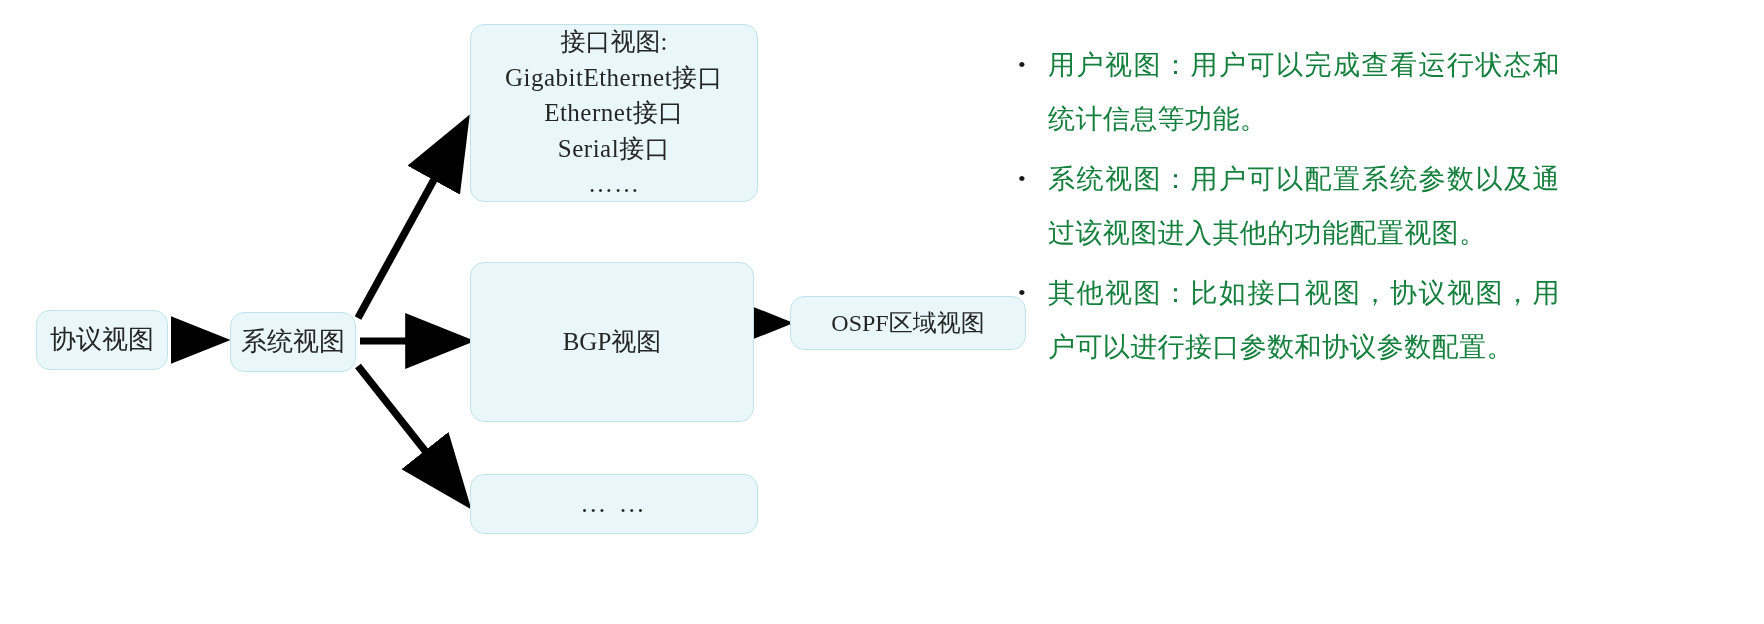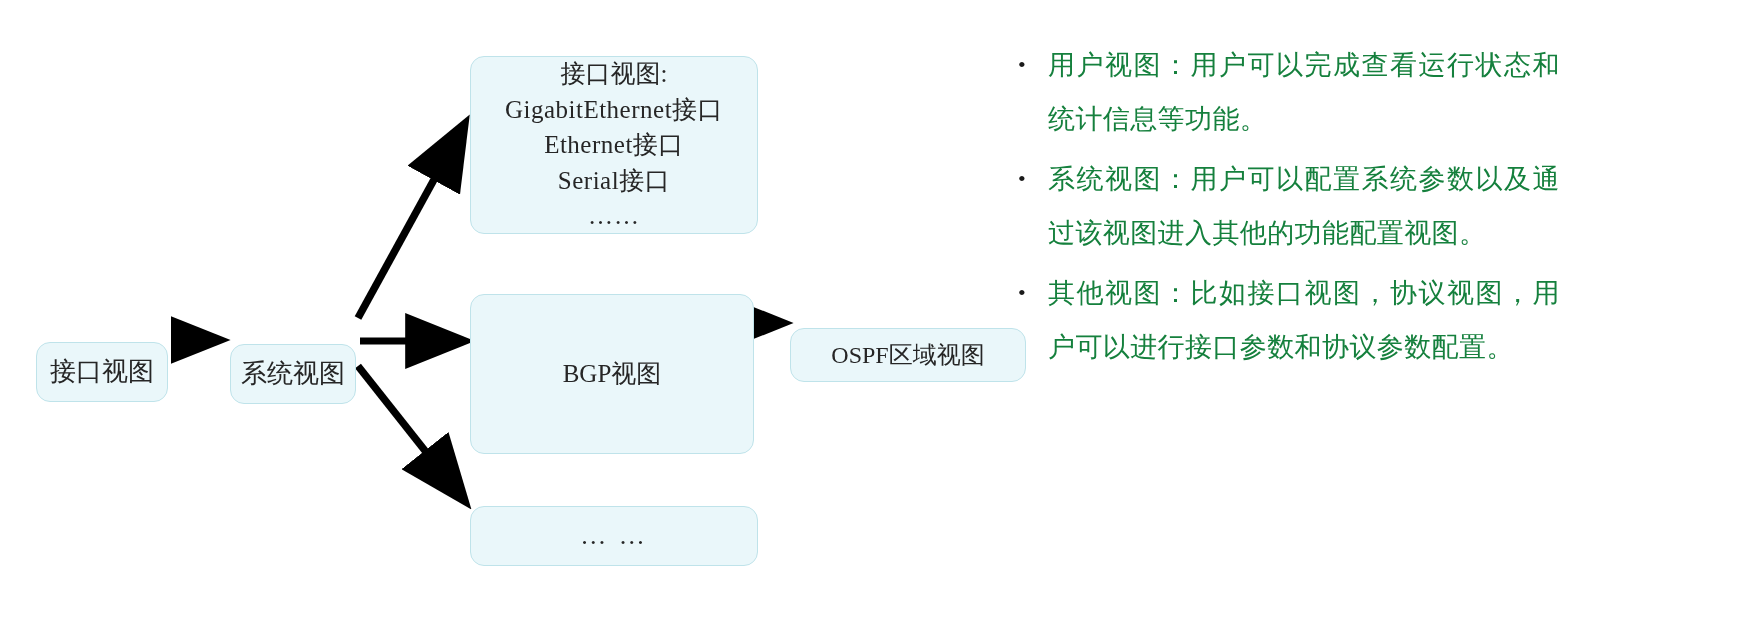--- a/index.html
+++ b/index.html
@@ -27,21 +27,20 @@
     box-sizing: border-box;
     background: #eaf7fa;
     border: 1.5px solid #bfe3ea;
     border-radius: 14px;
     display: flex;
     align-items: center;
     justify-content: center;
     text-align: center;
     color: #262626;
     line-height: 1.42;
-    margin-top: 32px;
   }
   .node .lines {
     width: 100%;
     padding: 0 6px;
   }
   .node .line {
     display: block;
     white-space: nowrap;
   }
 
@@ -180,21 +179,21 @@
       <line x1="358" y1="366" x2="464" y2="500" stroke="#000000" stroke-width="7.5" marker-end="url(#ah)"></line>
     </g>
 
     <g>
       <line x1="758" y1="323" x2="784" y2="323" stroke="#000000" stroke-width="6" marker-end="url(#ah)"></line>
     </g>
   </svg>
 
   <div class="node node-cn" id="node-user">
     <span class="lines">
-      <span class="line">接口视图</span>
+      <span class="line">协议视图</span>
     </span>
   </div>
 
   <div class="node node-cn" id="node-system">
     <span class="lines">
       <span class="line">系统视图</span>
     </span>
   </div>
 
   <div class="node" id="node-interface">

